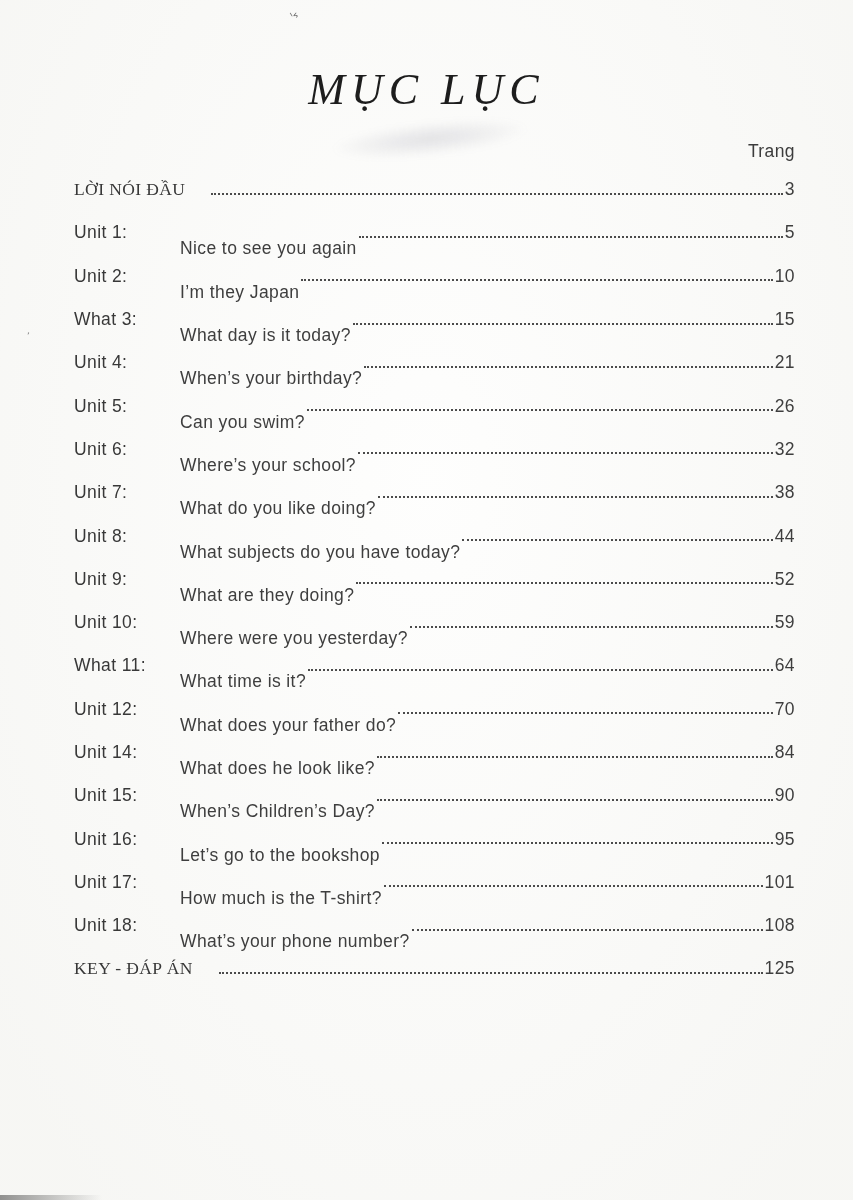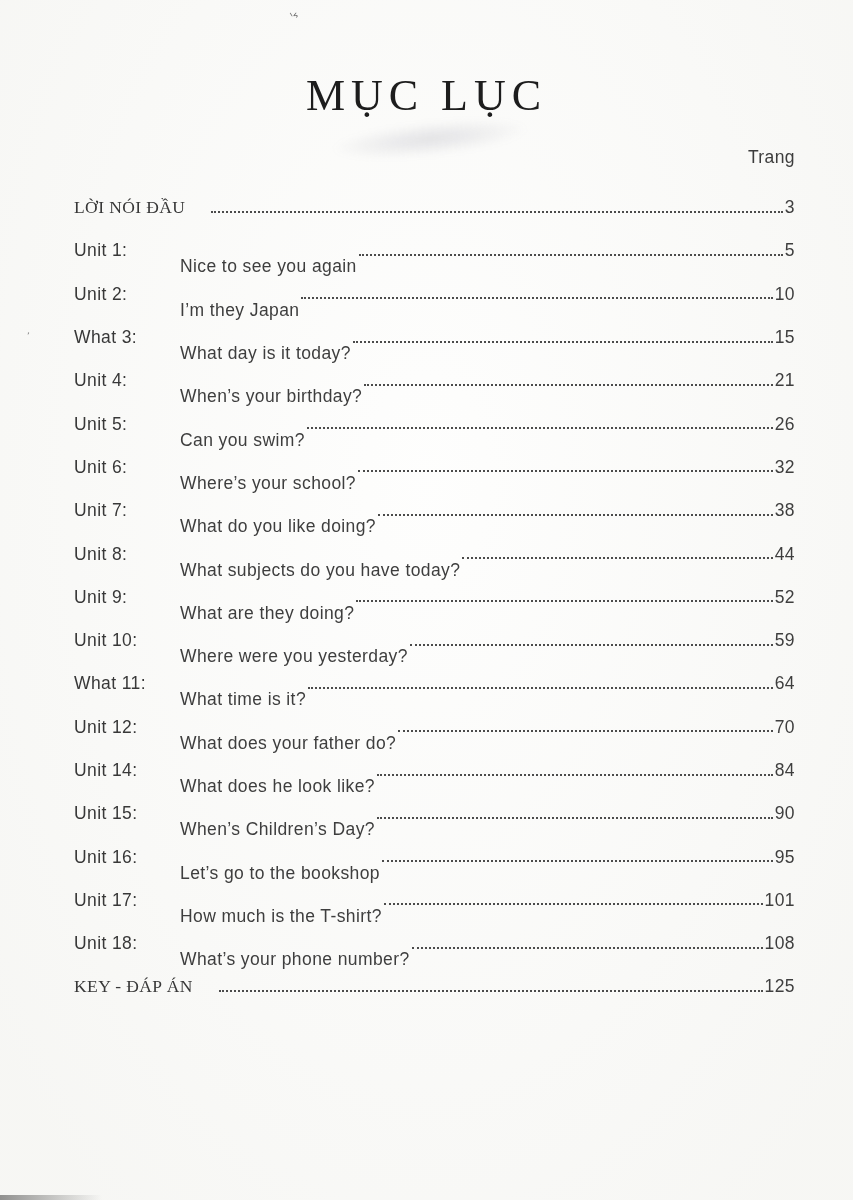--- a/index.html
+++ b/index.html
@@ -19,27 +19,28 @@
     position: absolute;
     inset: 0;
     background:
       radial-gradient(ellipse at 50% 40%, rgba(255,255,255,0.6), rgba(230,230,226,0.25) 90%);
     pointer-events: none;
   }
 
   .doc-title {
     position: relative;
     text-align: center;
-    margin: 10px;
+    margin: 4px;
     padding-top: 60px;
     font-family: "Liberation Serif", serif;
     font-weight: 500;
     font-size: 44px;
     letter-spacing: 6px;
     color: #1d1d1d;
+    font-style: italic;
   }
 
   
   .ghost-mark {
     position: absolute;
     left: 330px;
     top: 122px;
     width: 200px;
     height: 34px;
     background: radial-gradient(ellipse at 50% 50%, rgba(110,110,130,0.18), rgba(110,110,130,0) 70%);
@@ -71,21 +72,21 @@
     background: linear-gradient(to right, rgba(60,60,60,0.55), rgba(60,60,60,0) 85%);
   }
 
   .toc {
     position: relative;
     margin: 0 58px 0 74px;
   }
   .page-col-label {
     text-align: right;
     margin-top: 26px;
-    margin-bottom: 18px;
+    margin-bottom: 6px;
     font-size: 17.5px;
     color: #3c3c3c;
     letter-spacing: 0.4px;
   }
 
   .row {
     display: flex;
     align-items: center;
     height: 43.3px;
     font-size: 17.5px;

